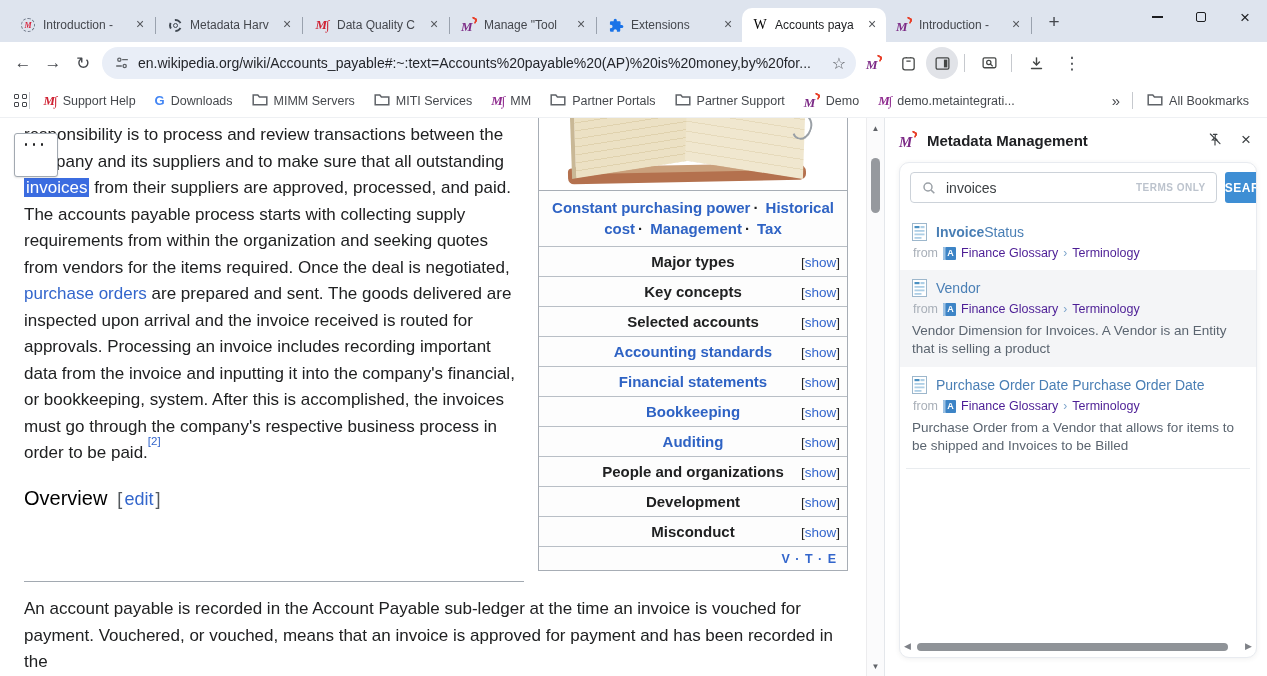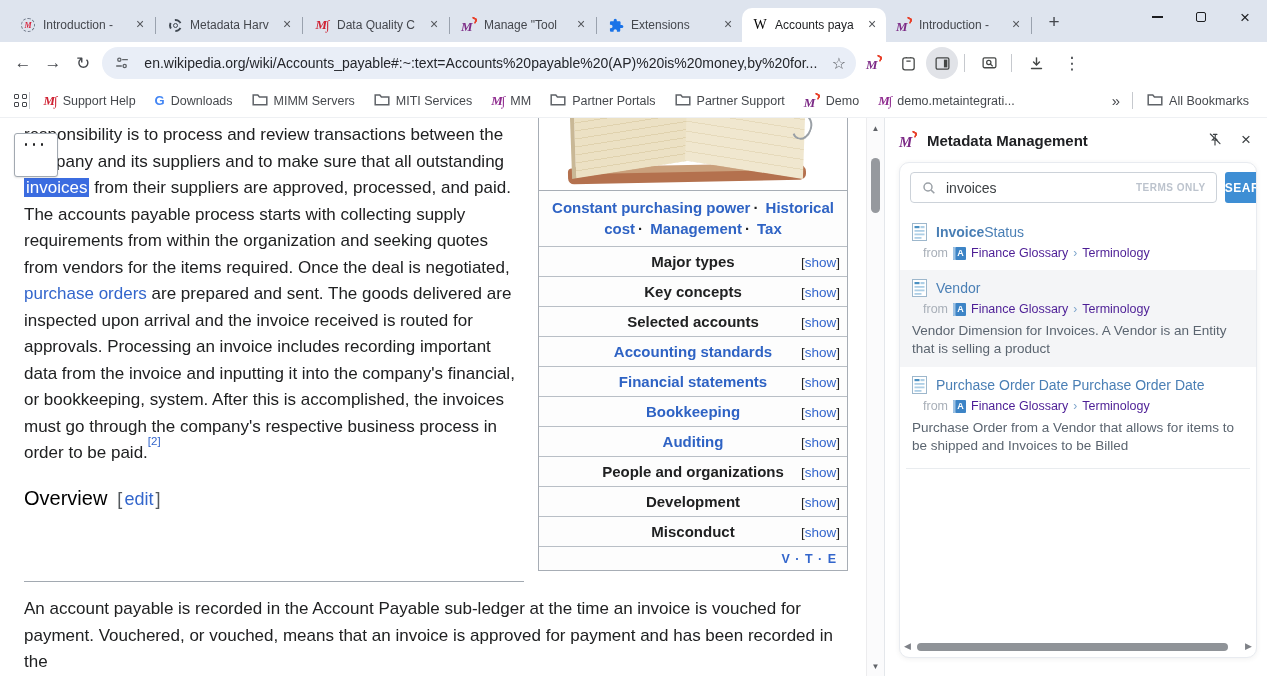--- a/index.html
+++ b/index.html
@@ -47,21 +47,21 @@
   .wfav { font:400 14px "Liberation Serif",serif; color:#000; }
   .gfav { font:700 13px "Liberation Sans",sans-serif; color:#4285F4; }
 
   
   .toolbar { position:absolute; top:42px; left:0; width:1267px; height:42px; background:#fff;
     display:flex; align-items:center; padding:0 8px; }
   .navbtn { width:30px; height:30px; display:flex; align-items:center; justify-content:center;
     font-size:17px; color:#474a4f; flex:none; border-radius:50%; }
   .omnibox { width:754px; height:32px; margin-left:4px; background:#e9eef7; border-radius:16px;
     display:flex; align-items:center; padding:0 10px 0 12px; flex:none; }
-  .omni-url { flex:1; font-size:14px; color:#24262b; white-space:nowrap; overflow:hidden; margin-left:8px;text-align:center; }
+  .omni-url { flex:1; font-size:14px; color:#24262b; white-space:nowrap; overflow:hidden; margin-left:8px; }
   .omni-star { font-size:16px; color:#54575c; margin-left:8px; }
   .extbtn { width:32px; height:32px; display:flex; align-items:center; justify-content:center; flex:none; margin-left:2px; }
   .extbtn.circled { background:#e1e3e8; border-radius:50%; }
   .tb-sep { width:1px; height:18px; background:#c6c9ce; margin:0 6px; flex:none; }
   .verify-pill { height:30px; background:#d6e4fb; border-radius:15px; display:flex; align-items:center;
     gap:7px; padding:0 12px 0 6px; margin-left:8px; flex:none; }
   .verify-avatar { width:17px; height:17px; border-radius:50%; border:1.6px dotted #7b9fd4; position:relative; }
   .verify-avatar::after { content:""; position:absolute; left:3.5px; top:3.5px; width:7px; height:7px;
     background:#e8710a; border-radius:50%; }
   .verify-label { font-size:13px; color:#0b57d0; }
@@ -149,21 +149,21 @@
   .search-input { border:none; outline:none; padding:0; font-size:14px; color:#3c4043;
     font-family:"Liberation Sans",sans-serif; flex:1; min-width:0; background:transparent; }
   .terms-only { font-size:10px; font-weight:700; color:#bcc3cd; letter-spacing:.5px; white-space:nowrap; }
   .search-btn { width:72px; height:31px; background:#3e8ed4; border-radius:3px; color:#fff;
     font-size:12px; font-weight:700; letter-spacing:.6px; display:flex; align-items:center; justify-content:center; }
   .results { margin-top:3px; }
   .result { padding:9px 12px 10px; }
   .result.alt { background:#f4f5f7; }
   .result-title { display:flex; align-items:center; gap:9px; font-size:14px; color:#4a7fb5; }
   .result-title .match { font-weight:700; }
-  .from-line { margin-top:5px; margin-left:11px; font-size:12.5px; color:#a8afb8;
+  .from-line { margin-top:5px; margin-left:1px; font-size:12.5px; color:#a8afb8;
     display:flex; align-items:center; gap:5px; }
   .crumb { color:#4c1d95; }
   .crumb-sep { color:#7fa6cc; font-size:12px; }
   .a-icon { width:13px; height:13px; background:#3d84c6; color:#fff; font-size:9px; font-weight:700;
     display:flex; align-items:center; justify-content:center; border-radius:1px;
     box-shadow:inset 2.5px 0 0 #9fc3e4; padding-left:2px; }
   .desc { margin-top:6px; font-size:13.5px; line-height:17.5px; color:#5b6570; }
   .result-divider { height:1px; background:#e9ecef; margin:4px 6px 0; }
   .hscroll { position:absolute; left:4px; right:4px; bottom:5px; height:12px; display:flex; align-items:center; }
   .hs-arrow { font-size:9px; color:#7e8187; flex:none; }

